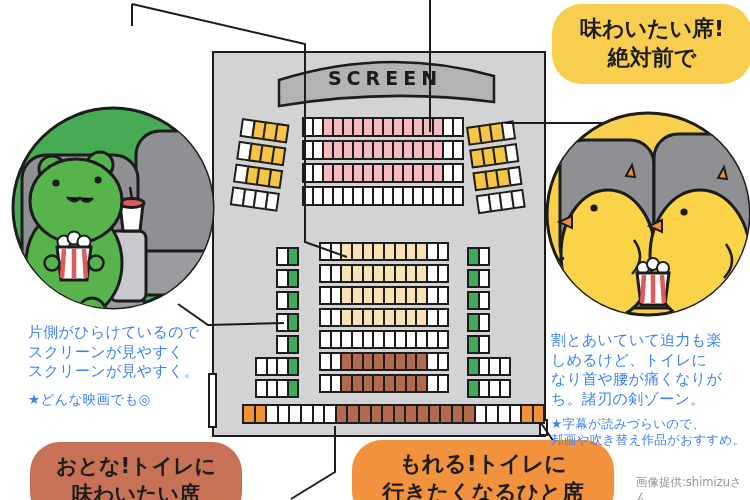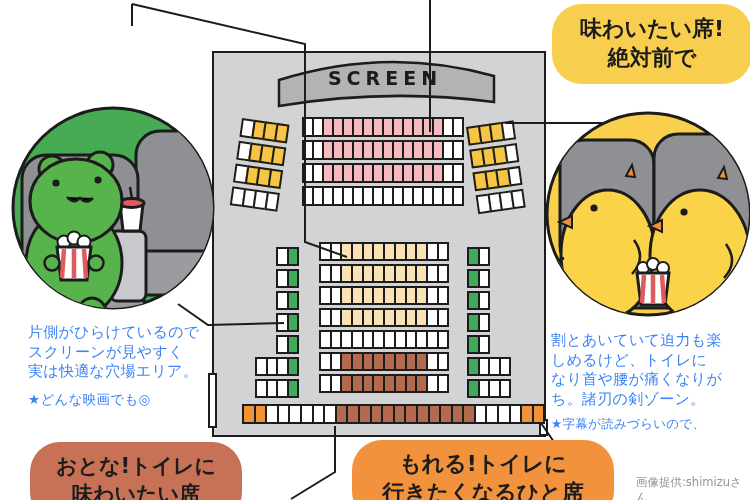--- a/index.html
+++ b/index.html
@@ -506,27 +506,28 @@
     <div>味わいたい席</div>
   </div>
   <div class="blob blob-orange">
     <div>もれる!トイレに</div>
     <div>行きたくなるひと席</div>
   </div>
 
   <div class="note note-left">
     <div>片側がひらけているので</div>
     <div>スクリーンが見やすく</div>
-    <div>実は快適な穴場エリア。</div>
+    <div>スクリーンが見やすく。</div>
     <div class="footnote">★どんな映画でも◎</div>
   </div>
   <div class="note note-right">
     <div>割とあいていて迫力も楽</div>
     <div>しめるけど、トイレに</div>
     <div>なり首や腰が痛くなりが</div>
     <div>ち。諸刃の剣ゾーン。</div>
     <div class="footnote-small">
       <div>★字幕が読みづらいので、</div>
+      <div>邦画や吹き替え作品がおすすめ。</div>
     </div>
   </div>
 
   <div class="credit">画像提供:shimizuさん</div>
 </div>
 
 </body></html>

